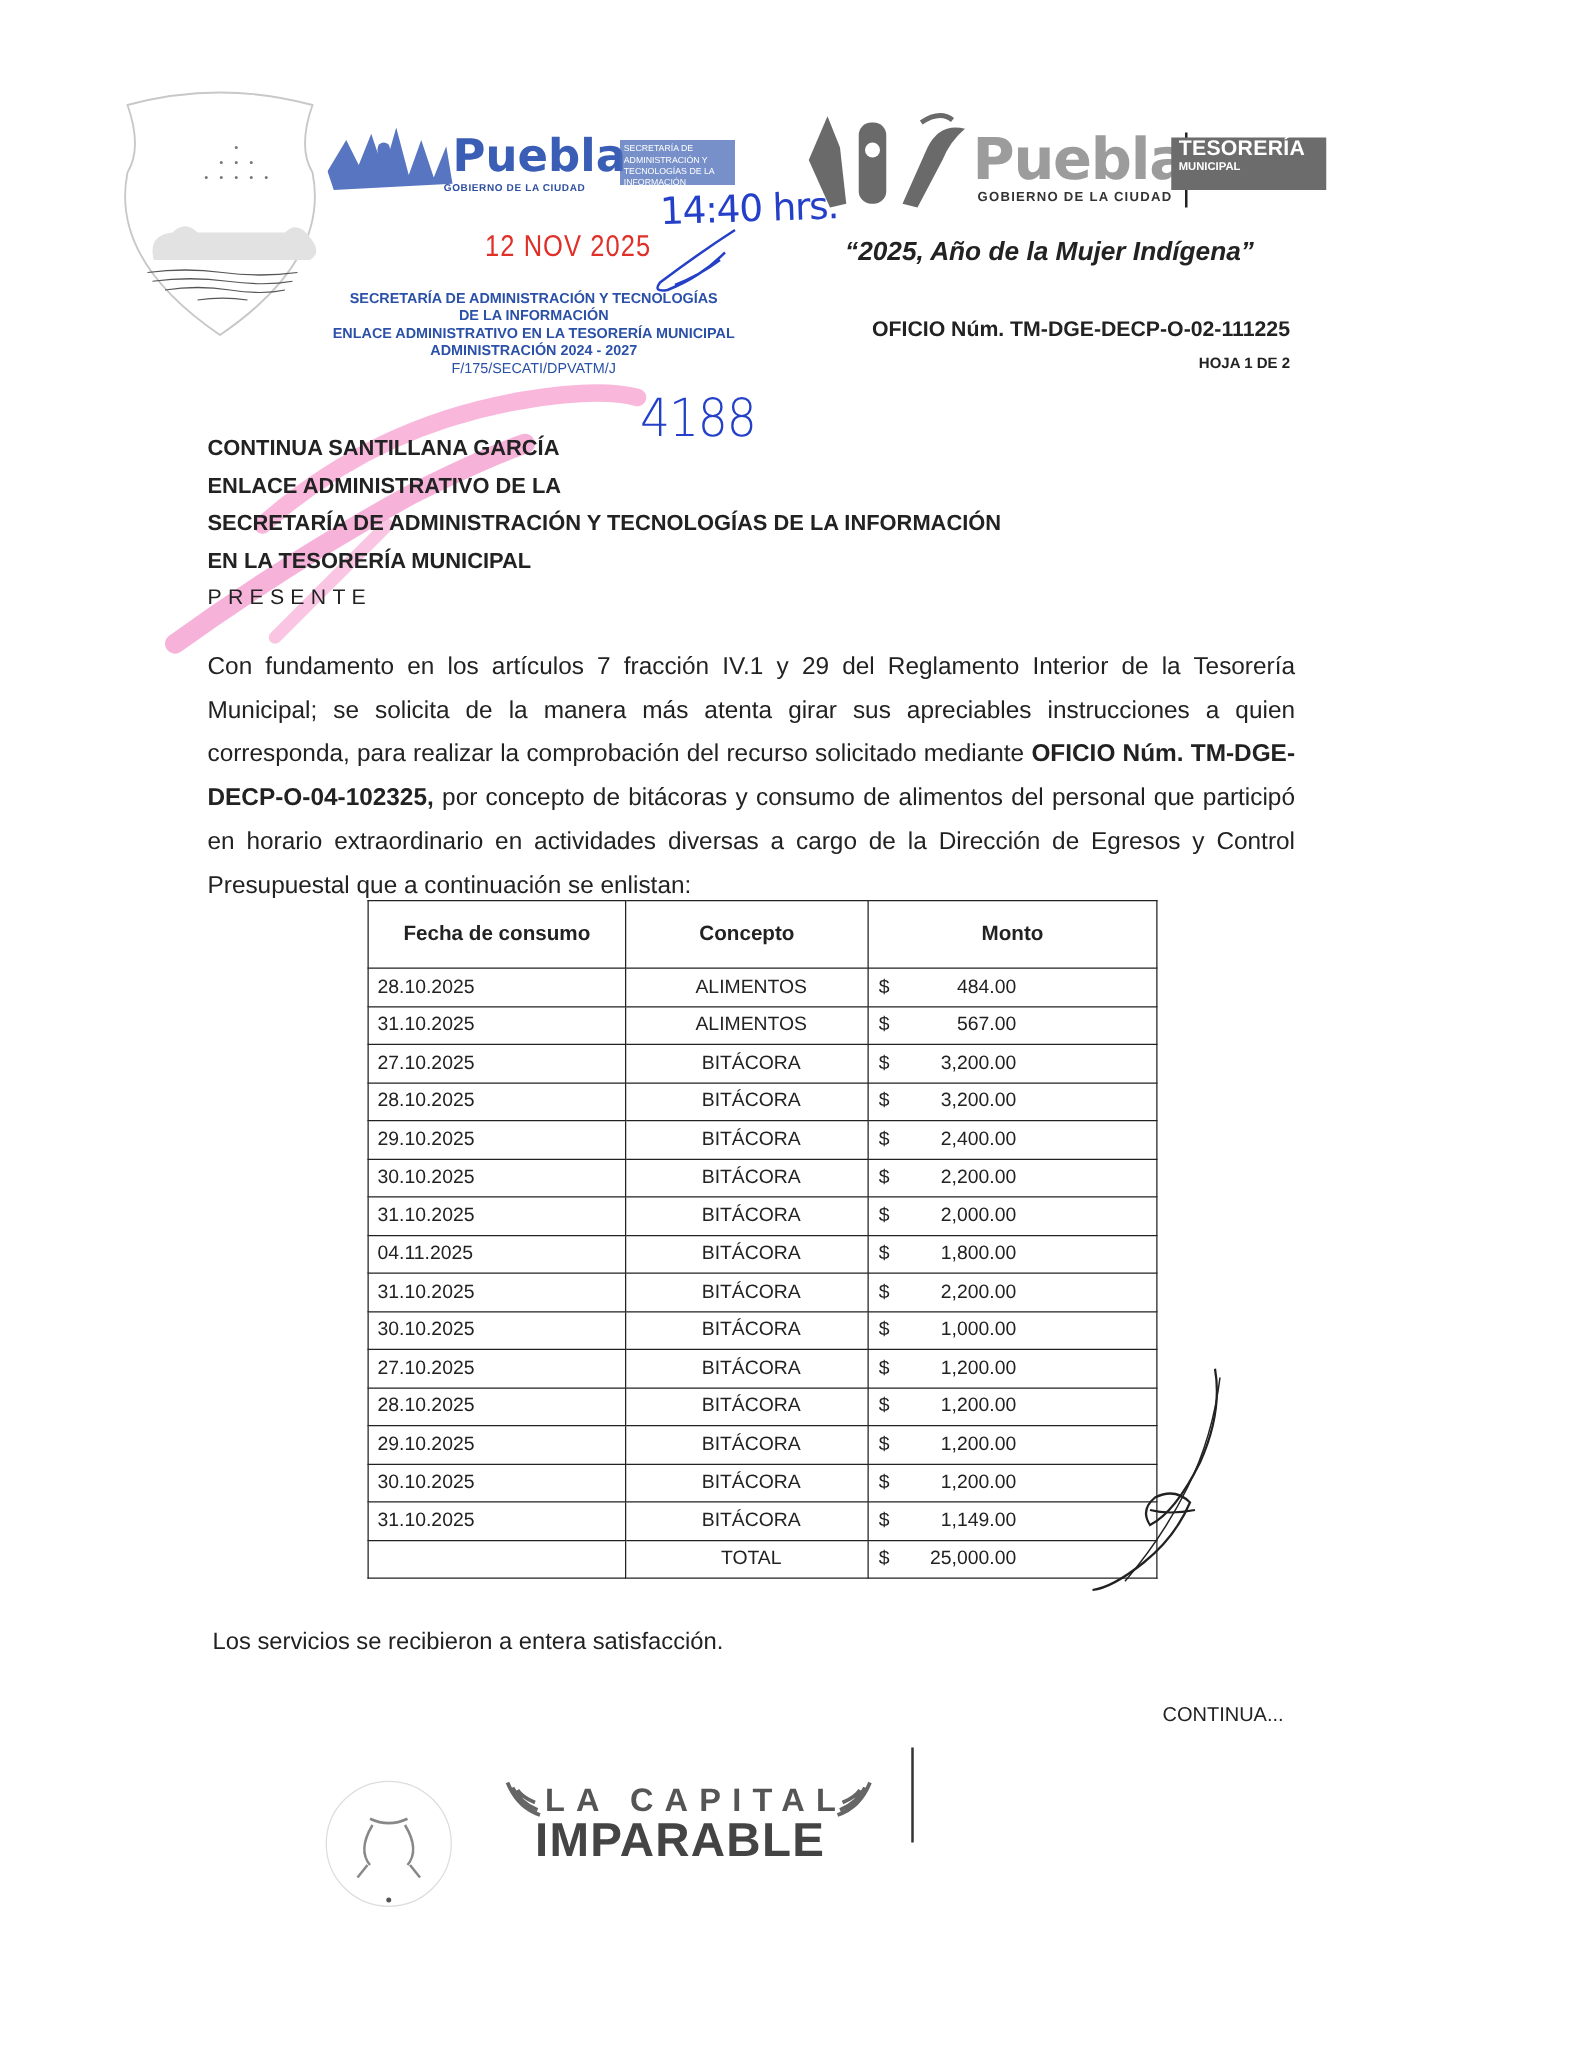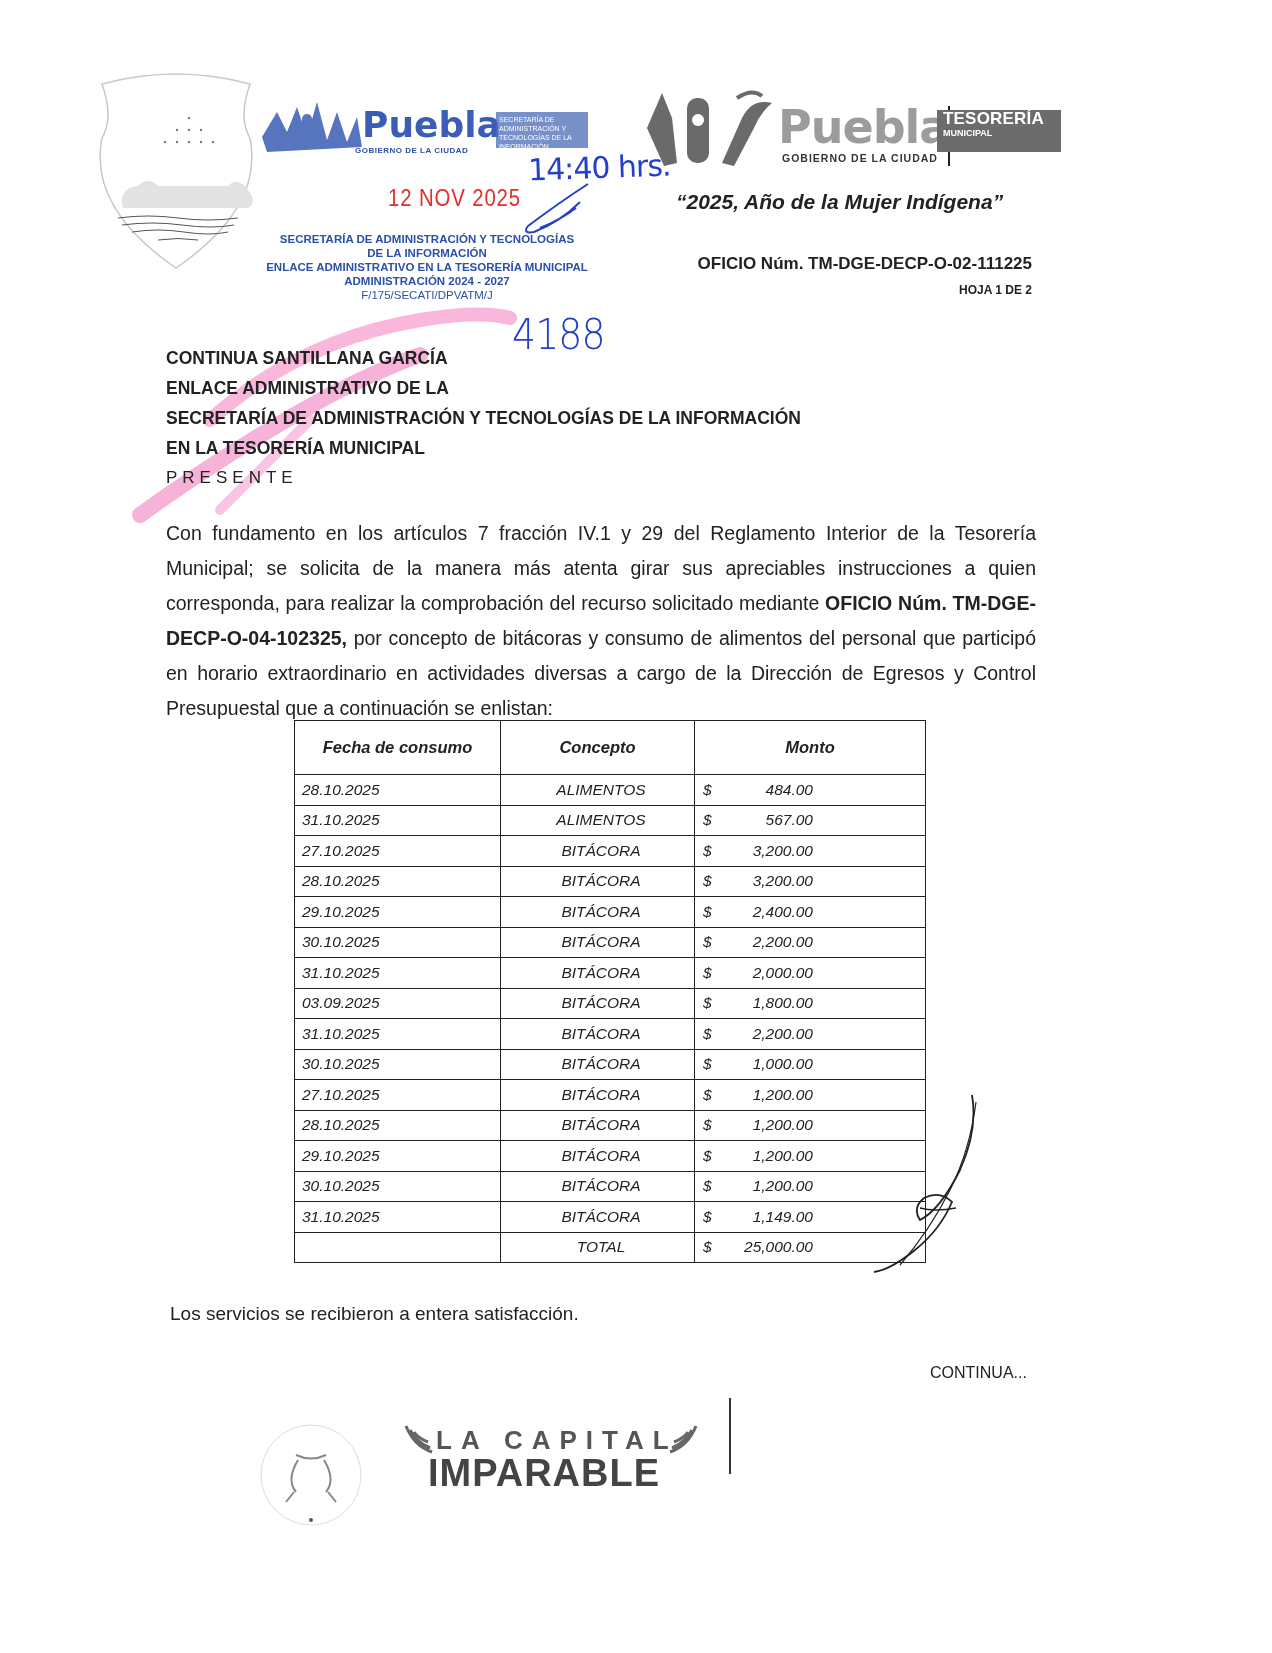--- a/index.html
+++ b/index.html
@@ -45,21 +45,21 @@
   .recipient { left: 166px; top: 343px; font-size: 17.5px; font-weight: bold; line-height: 30px; color: #222; }
   .recipient .r { display: block; }
   .recipient .pres { font-weight: normal; letter-spacing: 5px; font-size: 17px; }
 
   
   .body-text { left: 166px; top: 516px; width: 870px; font-size: 19.5px; line-height: 35px; text-align: justify; color: #222; }
   .body-text b { font-weight: bold; }
 
   
   .tbl { left: 294px; top: 720px; border-collapse: collapse; font-family: "Liberation Sans", sans-serif; }
-  .tbl th, .tbl td { border: 1.5px solid #222; height: 29.5px; padding: 0; font-style: italic; }
+  .tbl th, .tbl td { border: 1.5px solid #222; height: 29.5px; padding: 0; }
   .tbl th { height: 53px; font-size: 16.5px; font-weight: bold; color: #222; }
   .tbl td { font-size: 15.5px; color: #222; }
   .tbl .c1 { width: 198px; padding-left: 7px; text-align: left; }
   .tbl .c2 { width: 186px; padding-left: 7px; text-align: center; }
   .tbl .c3 { width: 222px; padding-left: 8px; text-align: left; position: relative; }
   .tbl th.c1, .tbl th.c2, .tbl th.c3 { text-align: center; padding-left: 0; }
   .cur { display: inline-block; width: 20px; }
   .amt { display: inline-block; width: 90px; text-align: right; }
 
   
@@ -199,21 +199,21 @@
         <td class="c1">30.10.2025</td>
         <td class="c2">BITÁCORA</td>
         <td class="c3"><span class="cur">$</span><span class="amt">2,200.00</span></td>
       </tr>
       <tr>
         <td class="c1">31.10.2025</td>
         <td class="c2">BITÁCORA</td>
         <td class="c3"><span class="cur">$</span><span class="amt">2,000.00</span></td>
       </tr>
       <tr>
-        <td class="c1">03.09.2025</td>
+        <td class="c1">04.11.2025</td>
         <td class="c2">BITÁCORA</td>
         <td class="c3"><span class="cur">$</span><span class="amt">1,800.00</span></td>
       </tr>
       <tr>
         <td class="c1">31.10.2025</td>
         <td class="c2">BITÁCORA</td>
         <td class="c3"><span class="cur">$</span><span class="amt">2,200.00</span></td>
       </tr>
       <tr>
         <td class="c1">30.10.2025</td>

